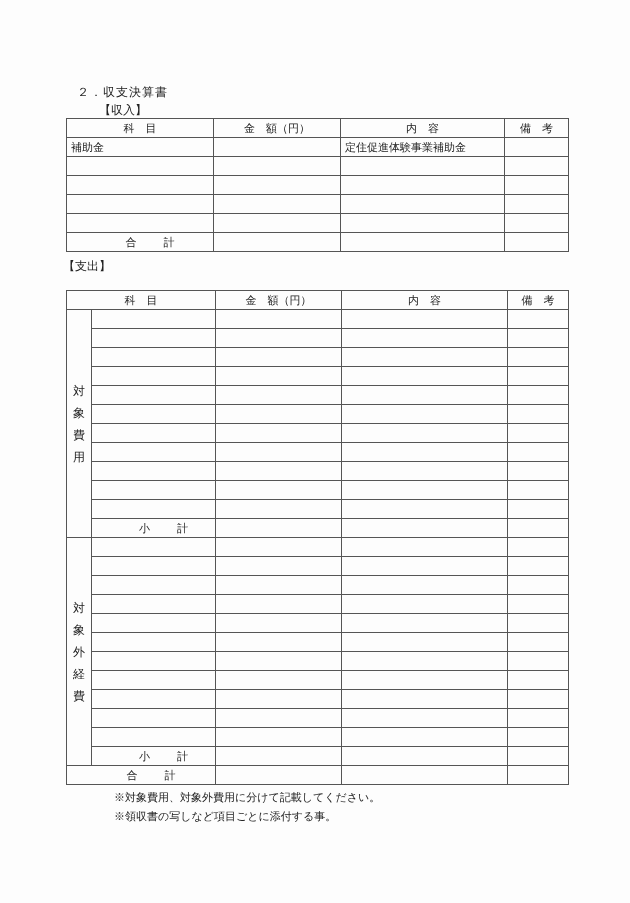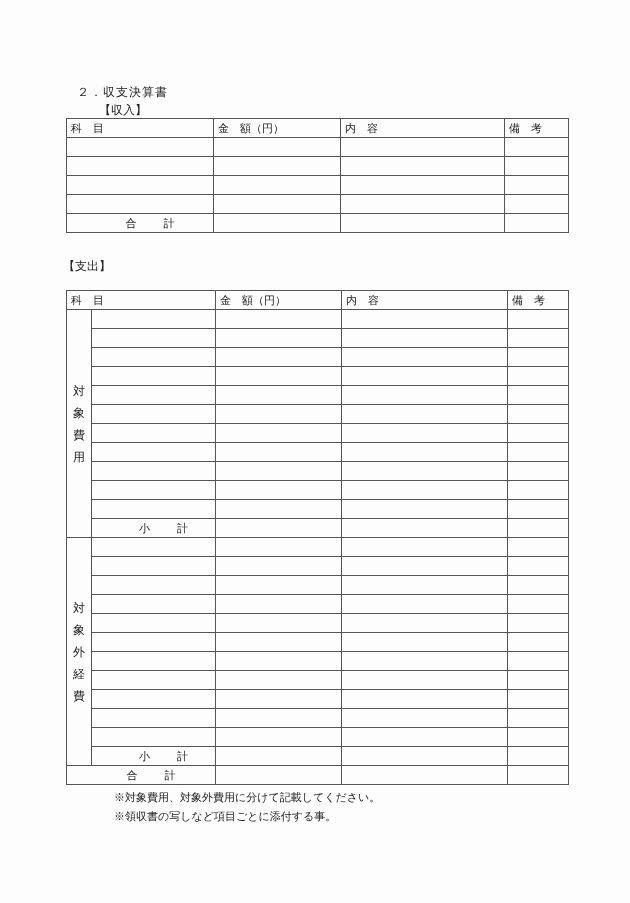--- a/index.html
+++ b/index.html
@@ -3,21 +3,21 @@
 <meta charset="utf-8">
 <style>
   html, body { margin:0; padding:0; background:#fdfdfd; }
   body { width:630px; height:903px; position:relative; overflow:hidden;
          font-family: "DejaVu Serif", "Liberation Serif", serif; color:#222; font-size:11px; }
   .title { position:absolute; left:66px; top:84px; font-size:12px; letter-spacing:1px;margin-left:11px; }
   .sec { position:absolute; left:63px; font-size:12px; }
   table { position:absolute; border-collapse:collapse; table-layout:fixed; }
   td { border:1px solid #555; padding:0 4px; height:18px; font-size:11px; white-space:nowrap; overflow:hidden; }
   .c { text-align:center; letter-spacing:8px;padding-left:32px; }
-  .hdr td { }
+  .hdr td { text-align:center; }
   .vert { text-align:center; vertical-align:middle; padding:0; line-height:22px; font-size:12px; }
   .vert span { display:block; }
   .note { position:absolute; left:66px; font-size:11px;margin-left:48px; }
 </style>
 </head>
 <body>
 
 <div class="title">２．収支決算書</div>
 
 <div class="sec" style="top:102px;margin-left:36px;">【収入】</div>
@@ -28,20 +28,26 @@
       <col style="width:127px">
       <col style="width:164px">
       <col style="width:64px">
     </colgroup>
   <tbody>
       <tr class="hdr">
     <td>科　目</td>
     <td>金　額（円）</td>
     <td>内　容</td>
     <td>備　考</td>
+  </tr>
+  <tr>
+    <td>補助金</td>
+    <td></td>
+    <td>定住促進体験事業補助金</td>
+    <td></td>
   </tr>
   <tr>
     <td></td>
     <td></td>
     <td></td>
     <td></td>
   </tr>
   <tr>
     <td></td>
     <td></td>

